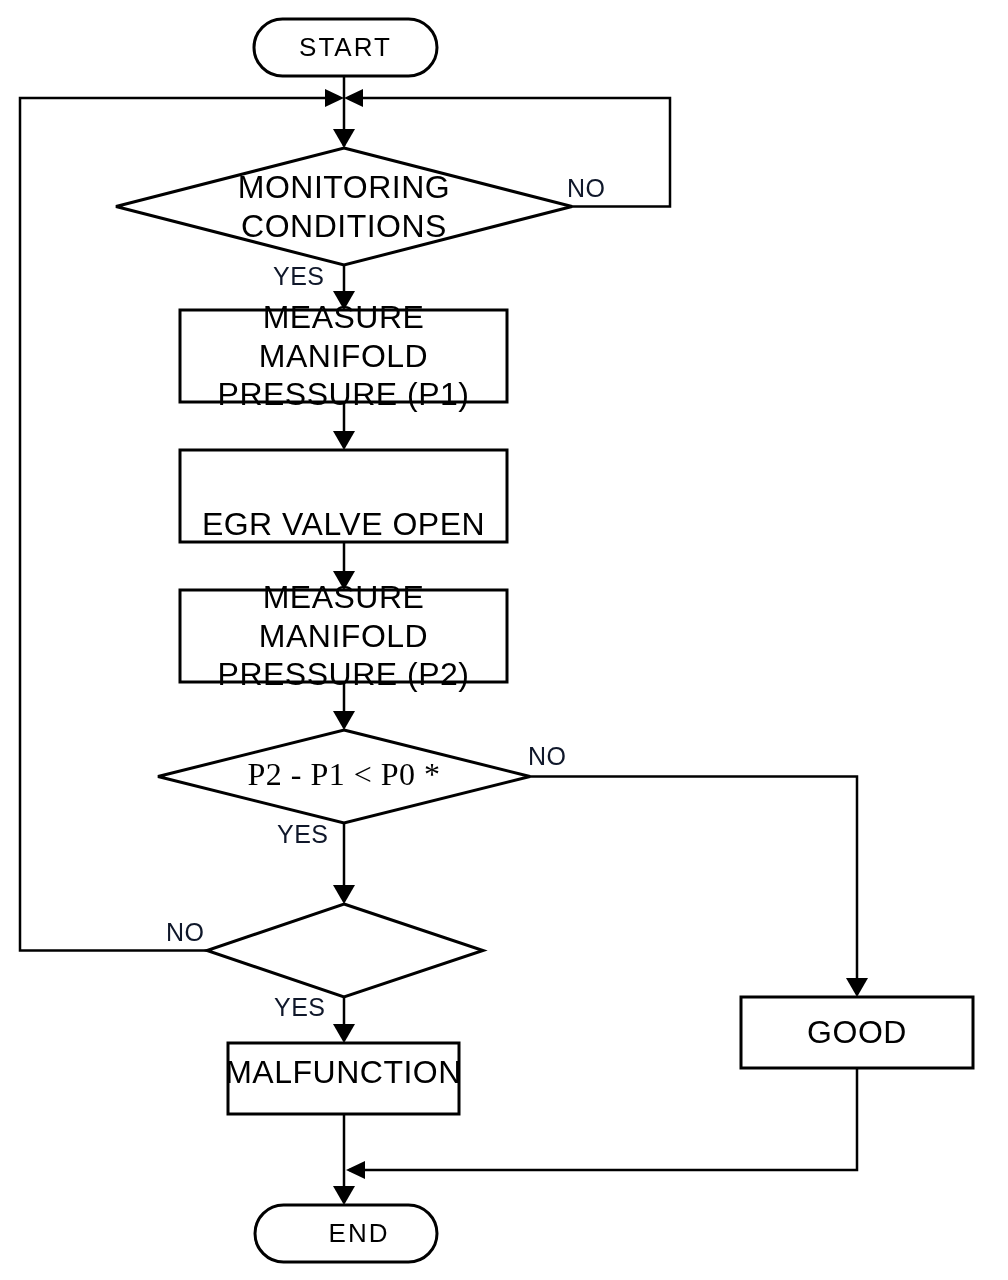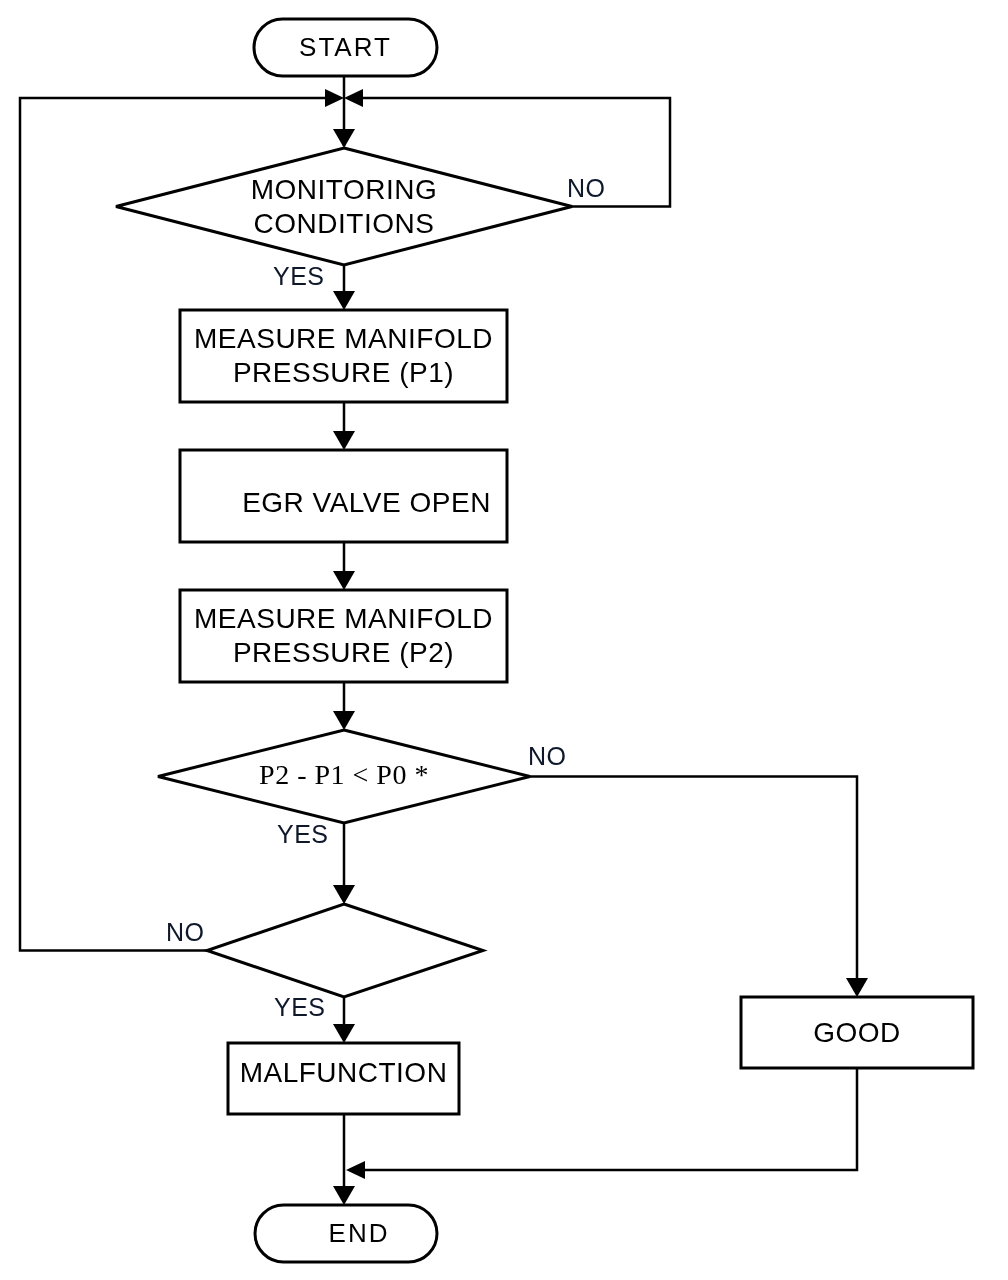--- a/index.html
+++ b/index.html
@@ -35,21 +35,21 @@
   .arrowhead {
     fill: #000000;
     stroke: none;
   }
   .node-label {
     position: absolute;
     display: flex;
     align-items: center;
     justify-content: center;
     text-align: center;
-    font-size: 28px;
+    font-size: 32px;
     line-height: 1.2;
     letter-spacing: 0.5px;
     white-space: pre-line;
     color: #000000;
   }
   .terminator-label {
     font-size: 26px;
     letter-spacing: 2px;
   }
   .edge-label {
@@ -117,21 +117,21 @@
   </svg>
 
   <div class="node-label terminator-label" style="left:254px; top:19px; width:183px; height:57px;">START</div>
 
   <div class="node-label" style="left:116px; top:150px; width:456px; height:113px;">MONITORING
 CONDITIONS</div>
 
   <div class="node-label" style="left:180px; top:310px; width:327px; height:92px;">MEASURE MANIFOLD
 PRESSURE (P1)</div>
 
-  <div class="node-label" style="left:180px; top:455px; width:327px; height:96px;margin-left:23px;">EGR VALVE OPEN</div>
+  <div class="node-label" style="left:180px; top:476px; width:327px; height:96px;">EGR VALVE OPEN</div>
 
   <div class="node-label" style="left:180px; top:590px; width:327px; height:92px;">MEASURE MANIFOLD
 PRESSURE (P2)</div>
 
   <div class="node-label" style="left:158px; top:728px; width:372px; height:93px;font-family:Liberation Serif, serif;">P2 - P1 &lt; P0 *</div>
 
 
   <div class="node-label" style="left:228px; top:1043px; width:231px; height:59px;">MALFUNCTION</div>
 
   <div class="node-label" style="left:741px; top:997px; width:232px; height:71px;">GOOD</div>

